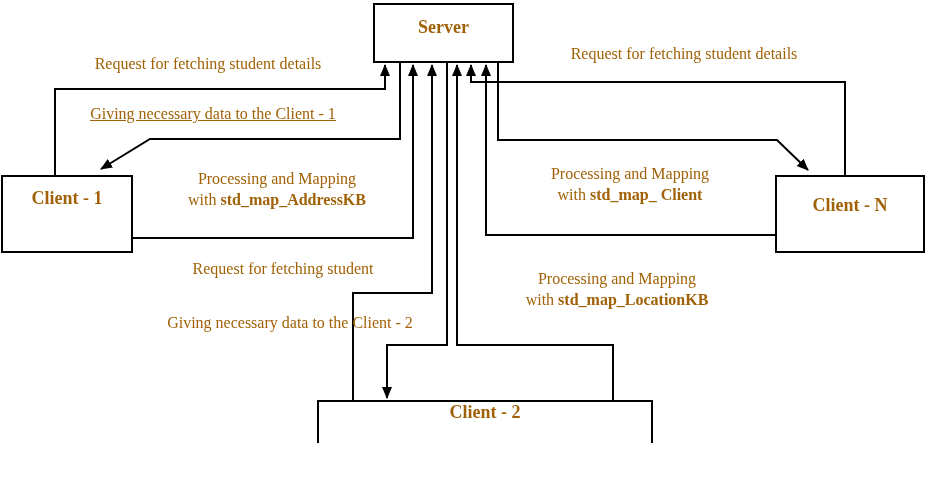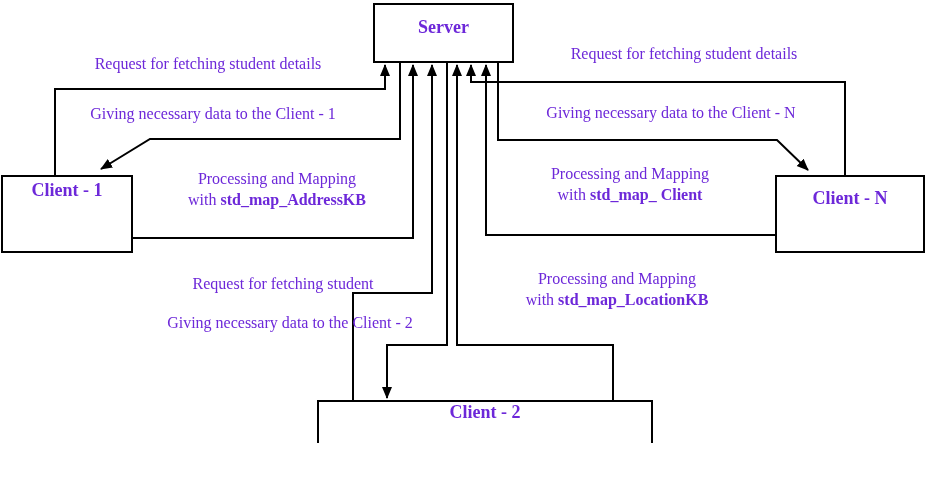--- a/index.html
+++ b/index.html
@@ -1,18 +1,18 @@
 <!DOCTYPE html>
 <html><head>
 <meta charset="utf-8">
 <style>
   html,body{margin:0;padding:0;background:#ffffff;}
   #canvas{
     position:relative;width:927px;height:443px;background:#ffffff;
-    font-family:"Liberation Serif","DejaVu Serif",serif;color:#6d28d9;
+    font-family:"Liberation Serif","DejaVu Serif",serif;color:#a16207;
     overflow:hidden;
   }
   .node{
     position:absolute;background:#ffffff;border:2px solid #000;
     box-sizing:border-box;display:flex;justify-content:center;
     align-items:flex-start;font-weight:bold;font-size:18px;z-index:2;
   }
   .edge-label{
     position:absolute;transform:translateX(-50%);white-space:nowrap;
     font-size:16px;text-align:center;line-height:21px;z-index:3;
@@ -49,52 +49,51 @@
 
     <polyline points="775,235 486,235 486,65" marker-end="url(#arrow)"></polyline>
 
     <polyline points="498,61 498,140 777,140 808,170" marker-end="url(#arrow)"></polyline>
   </svg>
 
   <div class="node" style="left:373px;top:3px;width:141px;height:60px;padding-top:12px;">
     <span>Server</span>
   </div>
 
-  <div class="node" style="left:1px;top:175px;width:132px;height:78px;padding-top:3px;">
+  <div class="node" style="left:1px;top:175px;width:132px;height:78px;padding-top:11px;">
     <span>Client - 1</span>
   </div>
 
-  <div class="node" style="left:775px;top:175px;width:150px;height:78px;padding-top:11px;">
+  <div class="node" style="left:775px;top:175px;width:150px;height:78px;padding-top:18px;">
     <span>Client - N</span>
   </div>
 
   <div class="node" style="left:317px;top:400px;width:336px;height:77px;">
     <span>Client - 2</span>
   </div>
 
   <div class="edge-label" style="left:208px;top:53px;">Request for fetching student details</div>
 
-  <div class="edge-label" style="left:213px;top:103px;">Giving necessary data to the Client - 1</div>
+  <div class="edge-label" style="left:213px;top:103px;text-decoration:underline;">Giving necessary data to the Client - 1</div>
 
   <div class="edge-label" style="left:277px;top:168px;">
     <span>Processing and Mapping</span><br>
     <span>with </span><b>std_map_AddressKB</b>
   </div>
 
-  <div class="edge-label" style="left:283px;top:258px;margin-top:15px;">Request for fetching student</div>
+  <div class="edge-label" style="left:283px;top:258px;">Request for fetching student</div>
 
   <div class="edge-label" style="left:283px;top:312px;margin-left:7px;">Giving necessary data to the Client - 2</div>
 
   <div class="edge-label" style="left:617px;top:268px;">
     <span>Processing and Mapping</span><br>
     <span>with </span><b>std_map_LocationKB</b>
   </div>
 
   <div class="edge-label" style="left:684px;top:43px;">Request for fetching student details</div>
 
-  <div class="edge-label" style="left:671px;top:102px;">Giving necessary data to the Client - N</div>
 
   <div class="edge-label" style="left:630px;top:163px;">
     <span>Processing and Mapping</span><br>
     <span>with </span><b>std_map_ Client</b>
   </div>
 
 </div>
 
 </body></html>

